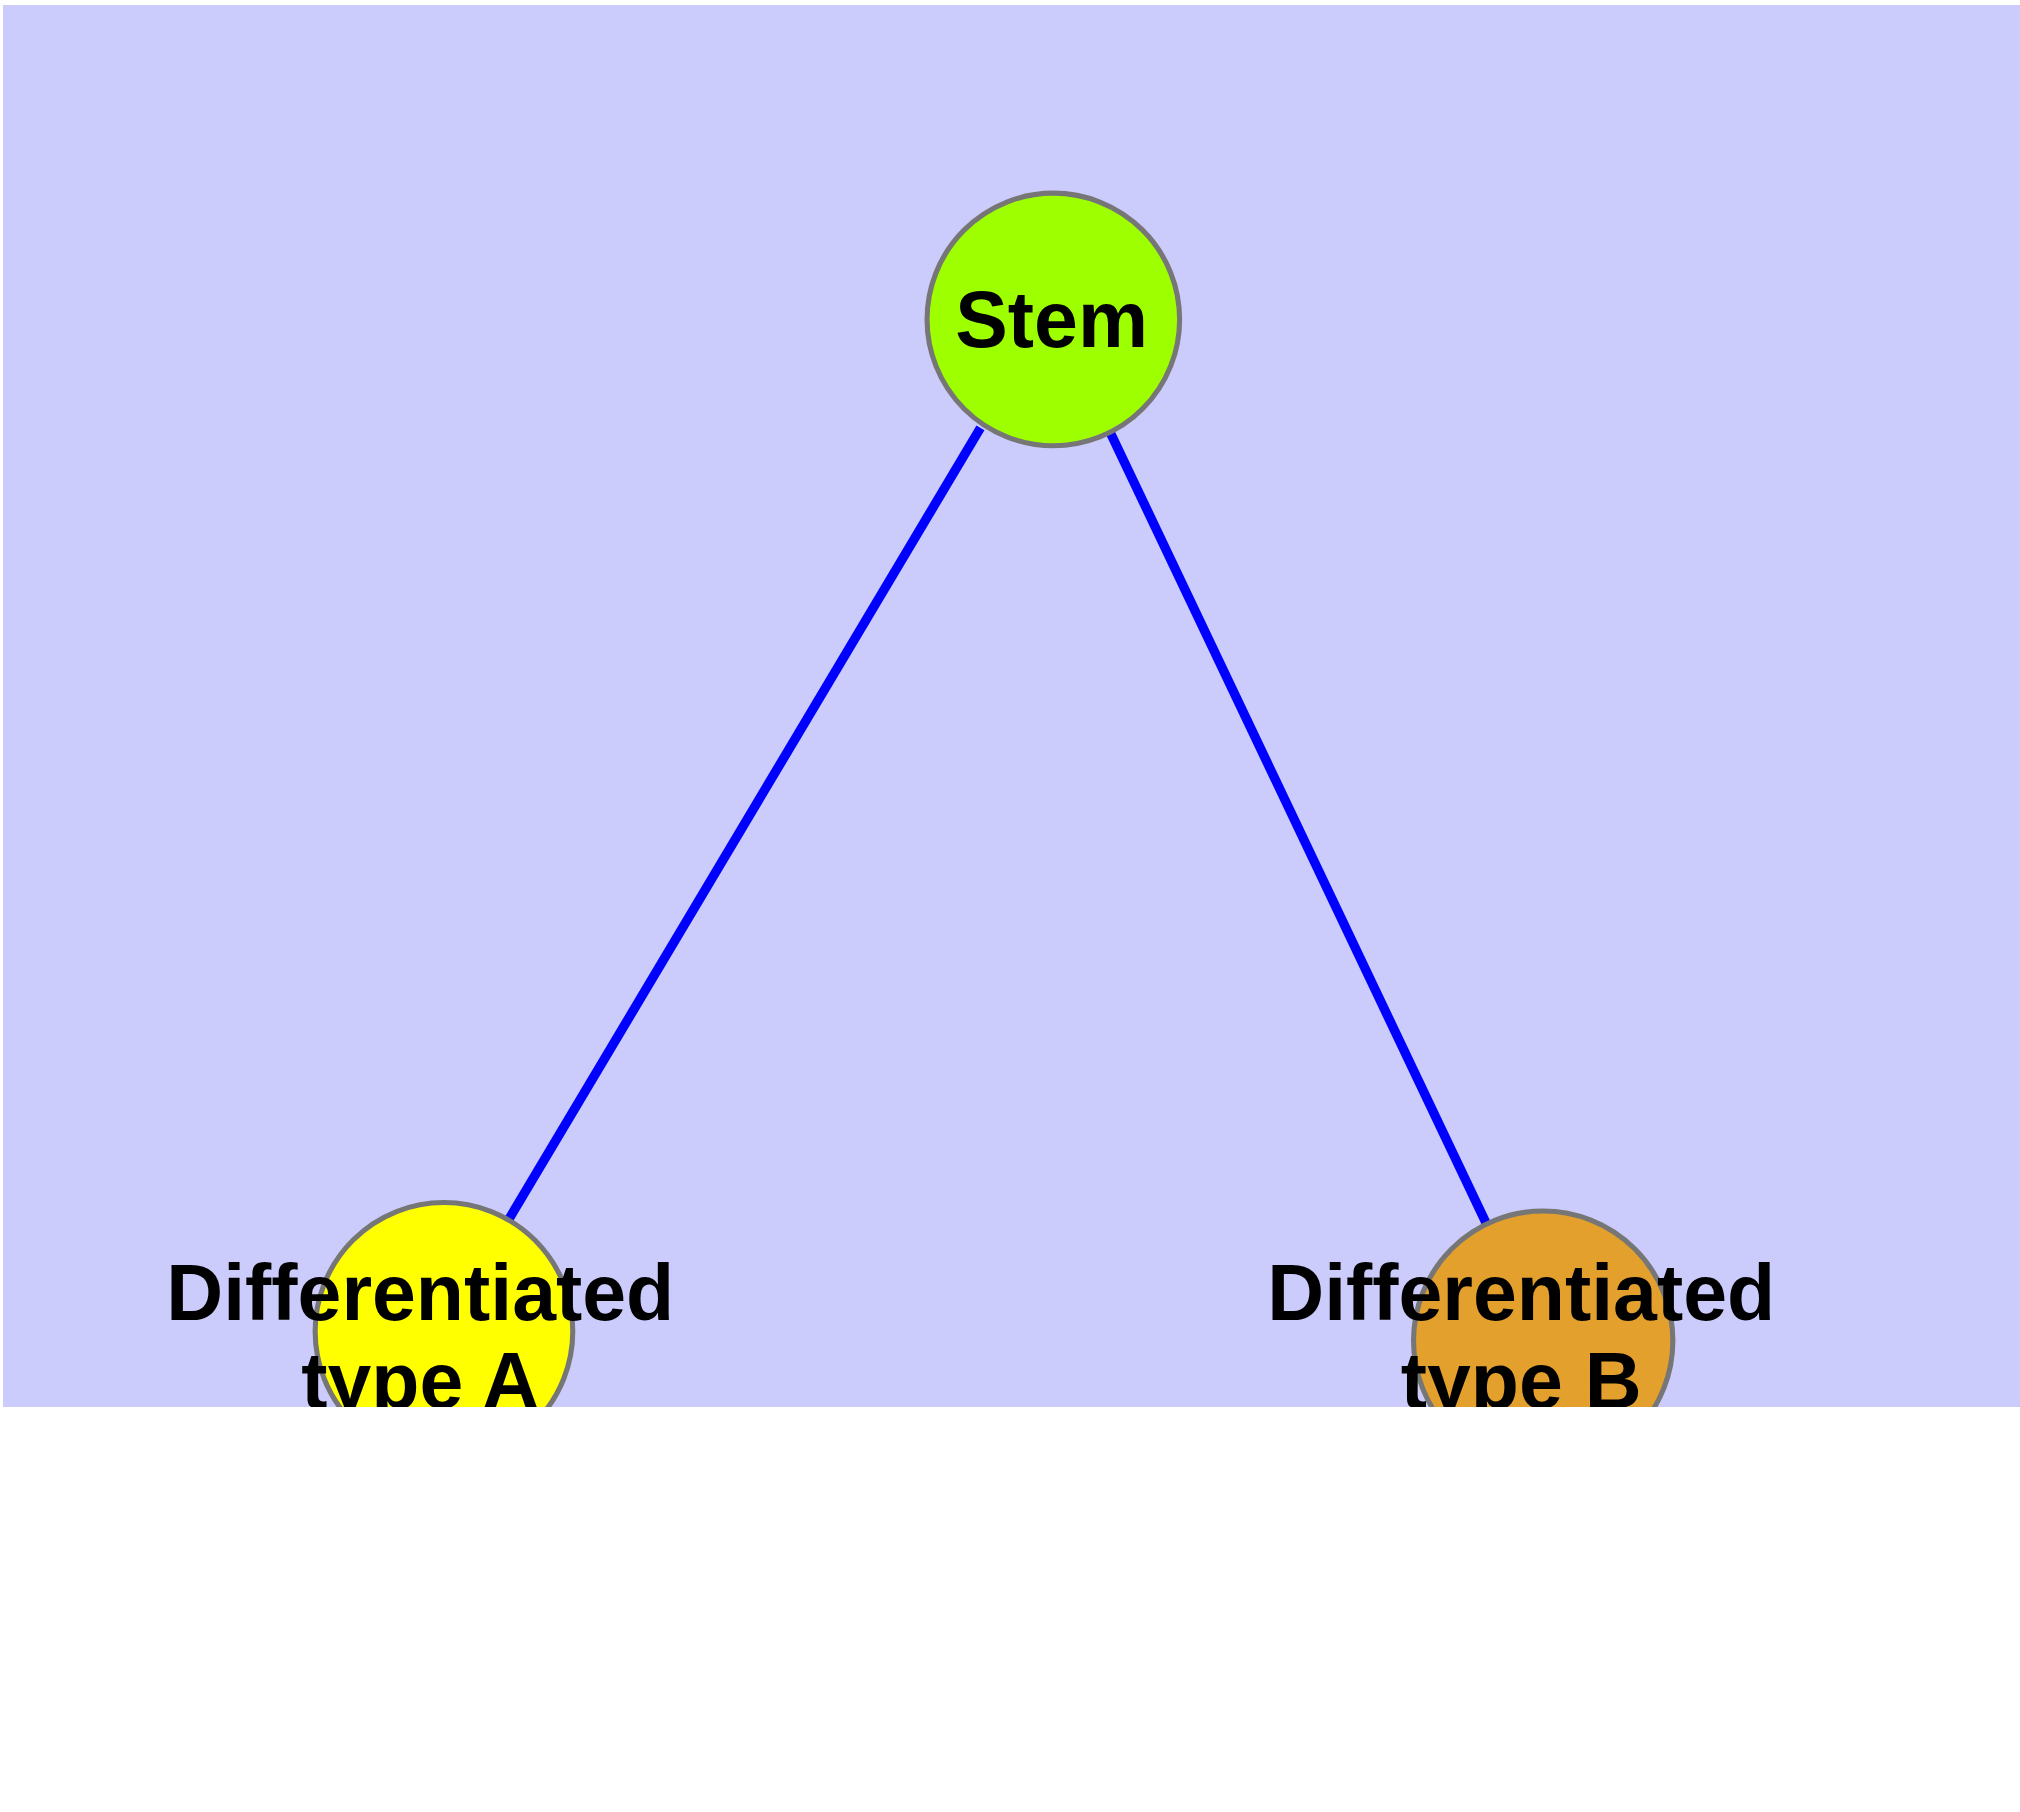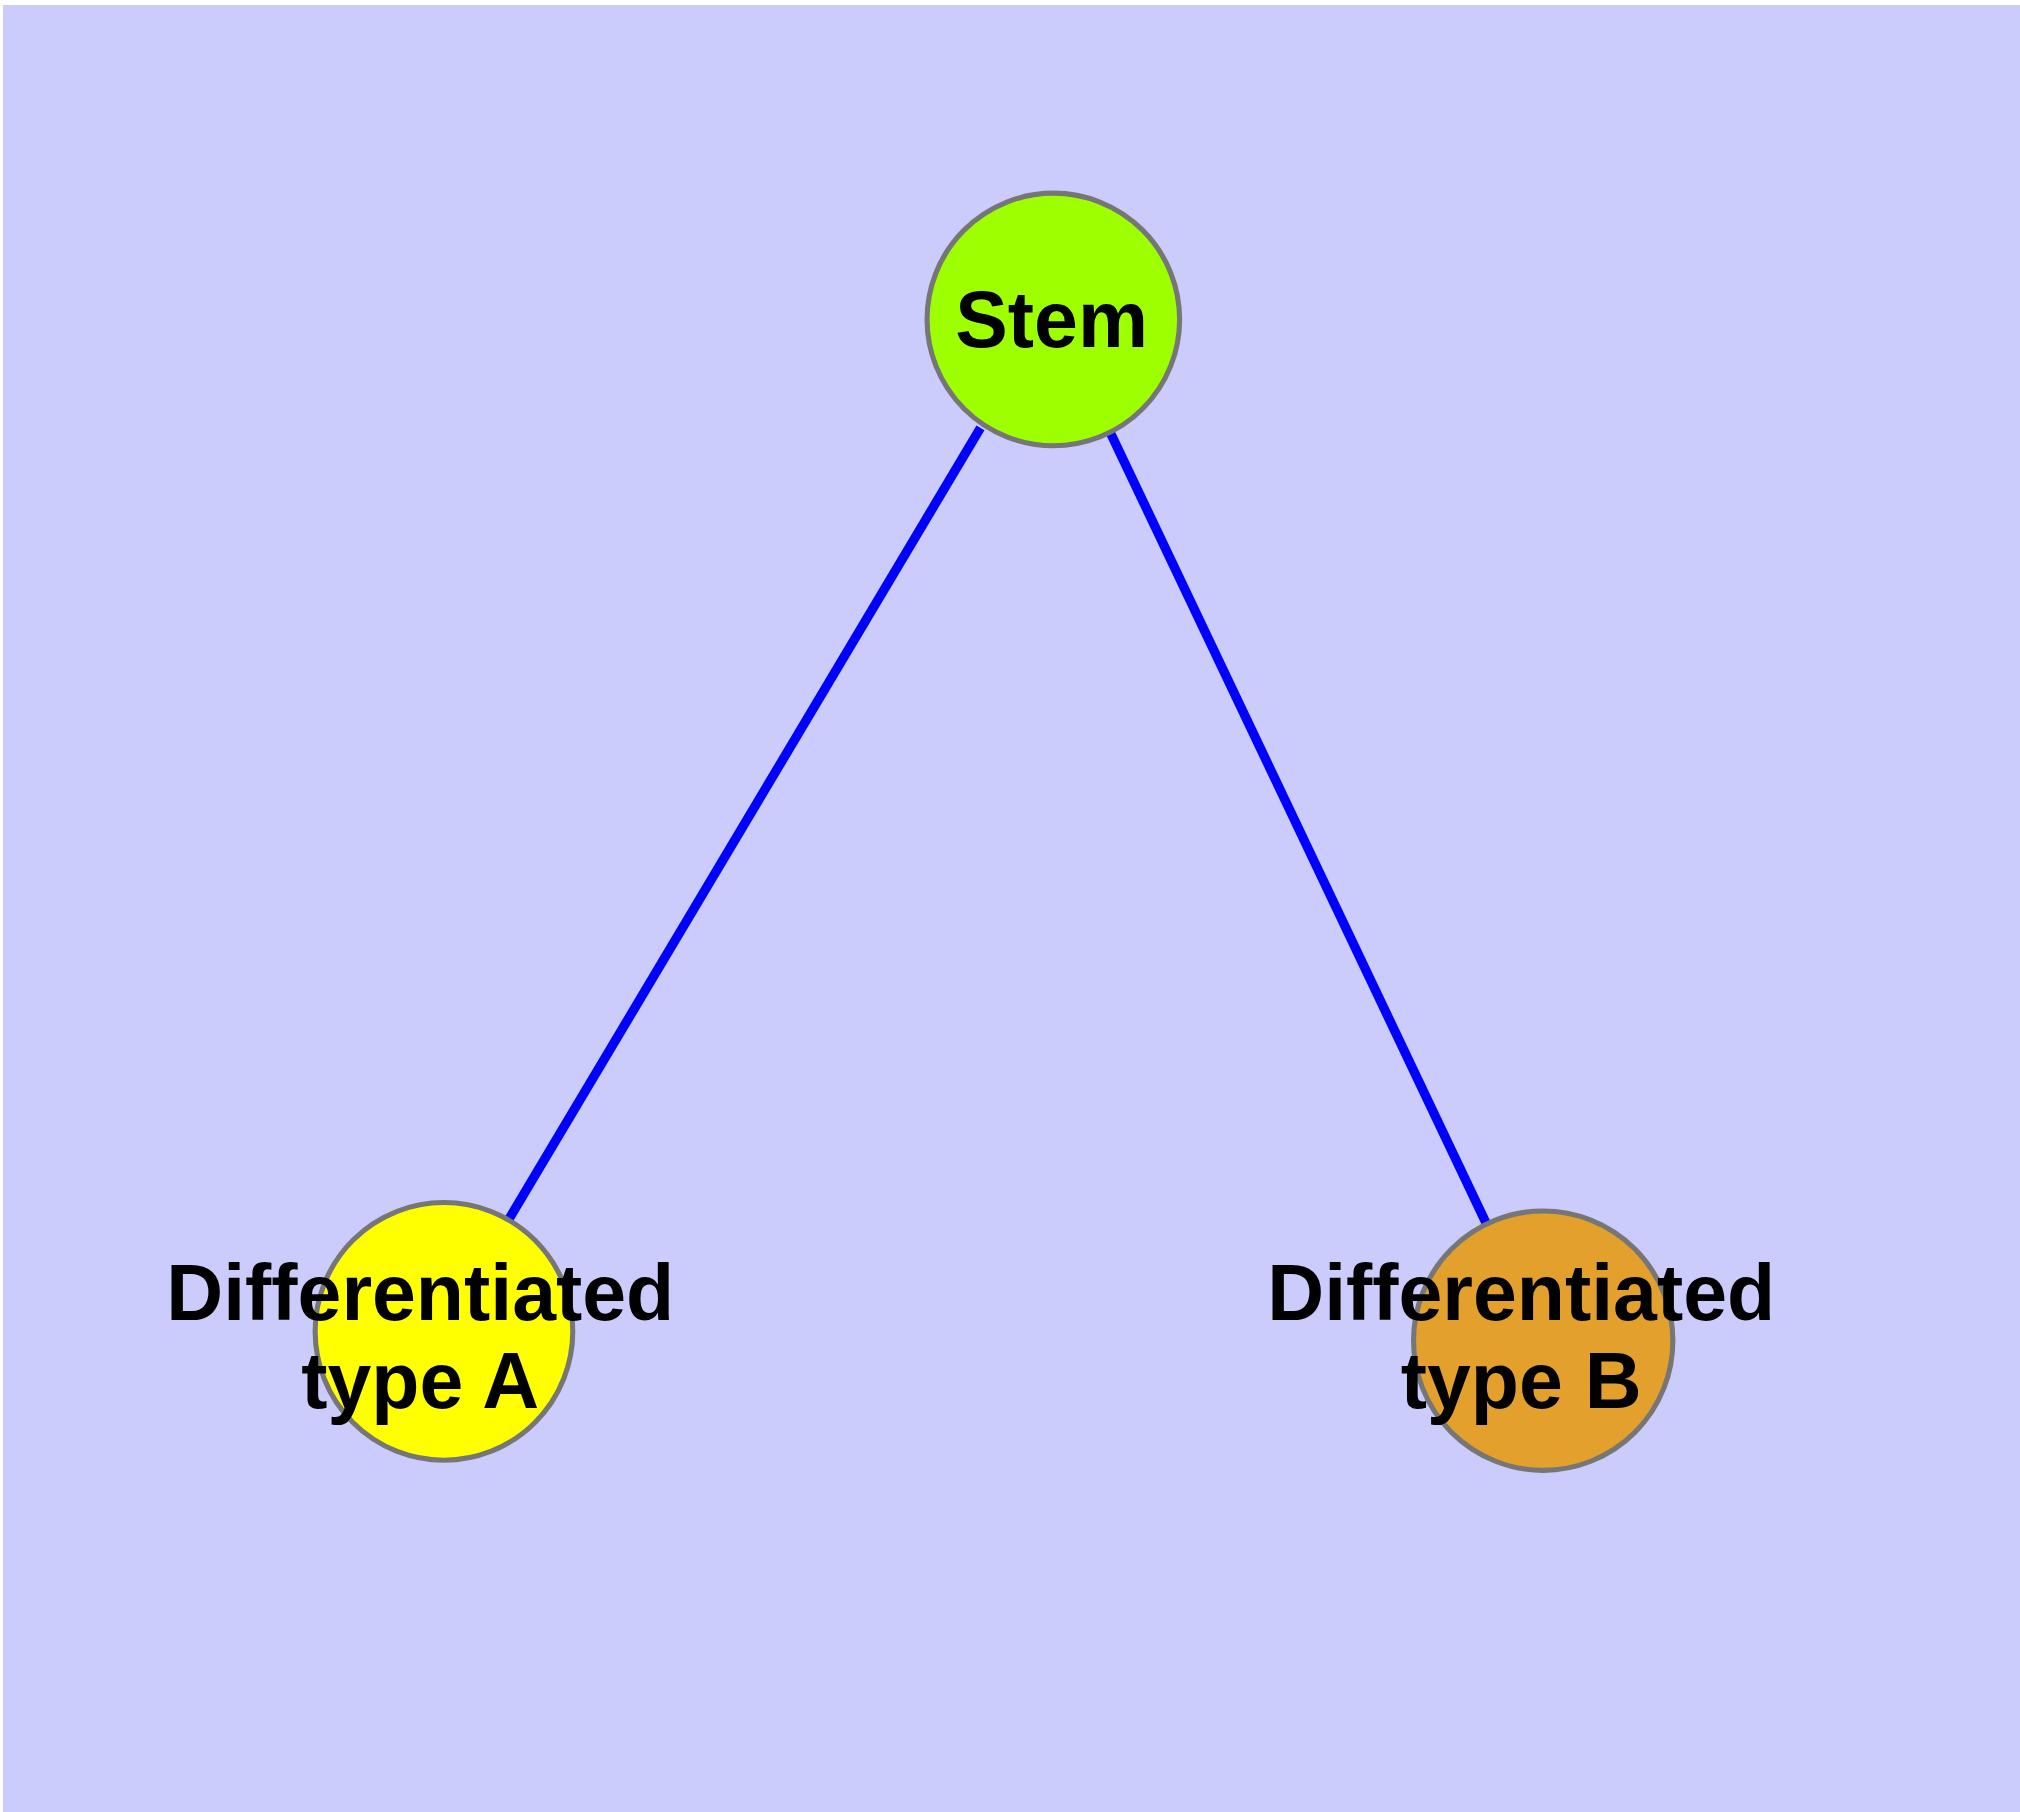--- a/index.html
+++ b/index.html
@@ -19,21 +19,21 @@
     width: 2021px;
     height: 1812px;
     background: #ffffff;
   }
   
   #plot-area {
     position: absolute;
     left: 3.4px;
     top: 5.1px;
     width: 2017px;
-    height: 1807px;
+    height: 1402px;
     background: #ccccfc;
     overflow: hidden;
   }
   #graph-svg {
     position: absolute;
     left: 0;
     top: 0;
     width: 2021px;
     height: 1812px;
     display: block;

